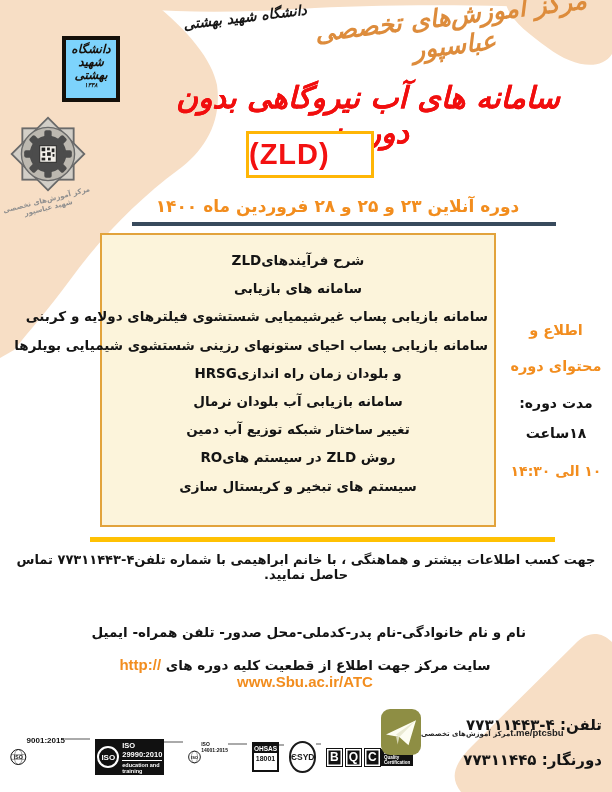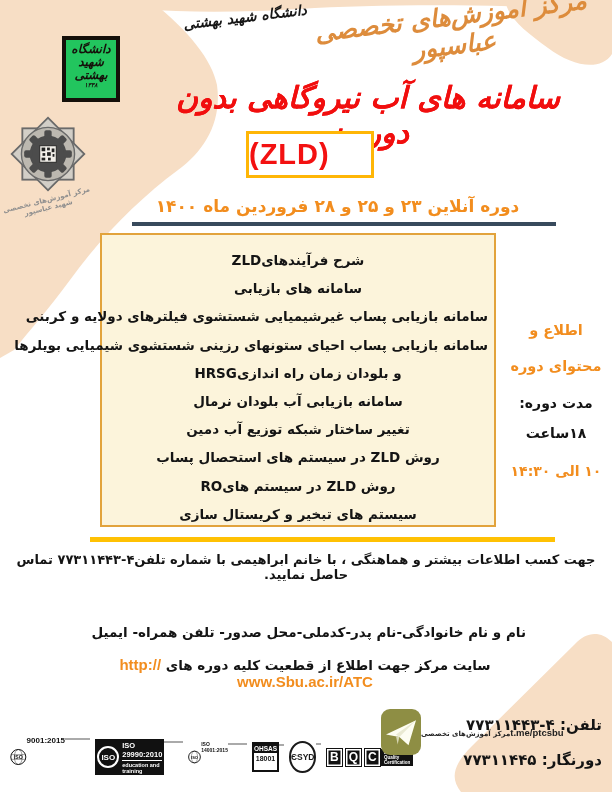--- a/index.html
+++ b/index.html
@@ -20,21 +20,21 @@
   }
   .calli-left {
     left:175px; top:9px; width:140px; transform:rotate(-7deg);
     color:#161616; font-size:14px; font-weight:bold; font-style:italic;
     text-align:center; direction:rtl;
   }
 
   
   .stamp {
     left:62px; top:36px; width:58px; height:66px;
-    border:4px solid #15100a; background:#22c55e; color:#15100a;
+    border:4px solid #15100a; background:#7dd3fc; color:#15100a;
     text-align:center; font-weight:bold; font-size:12px; line-height:1.08;
     padding-top:3px; direction:rtl; font-style:italic;
   }
   .stamp .year { font-size:6px; line-height:1; letter-spacing:1px; }
 
   .emblem { left:2px; top:110px; }
   .emblem-caption {
     left:0px; top:196px; width:95px; transform:rotate(-14deg);
     color:#8f8f8f; font-size:7px; font-weight:bold; text-align:center; direction:rtl;
   }
@@ -215,21 +215,20 @@
   <div class="layer date-underline"></div>
 
   <div class="layer syllabus-box">
     <div class="item">شرح فرآیندهایZLD</div>
     <div class="item">سامانه های بازیابی</div>
     <div class="item">سامانه بازیابی پساب غیرشیمیایی شستشوی فیلترهای دولایه و کربنی</div>
     <div class="item">سامانه بازیابی پساب احیای ستونهای رزینی شستشوی شیمیایی بویلرها</div>
     <div class="item">و بلودان زمان راه اندازیHRSG</div>
     <div class="item">سامانه بازیابی آب بلودان نرمال</div>
     <div class="item">تغییر ساختار شبکه توزیع آب دمین</div>
-    <div class="item">روش ZLD در سیستم های استحصال پساب</div>
     <div class="item">روش ZLD در سیستم هایRO</div>
     <div class="item">سیستم های تبخیر و کریستال سازی</div>
   </div>
 
   <div class="layer side side-syllabus">
     <div>اطلاع و</div>
     <div>محتوای دوره</div>
   </div>
   <div class="layer side side-duration-label">مدت دوره:</div>
   <div class="layer side side-duration-value">۱۸ساعت</div>

